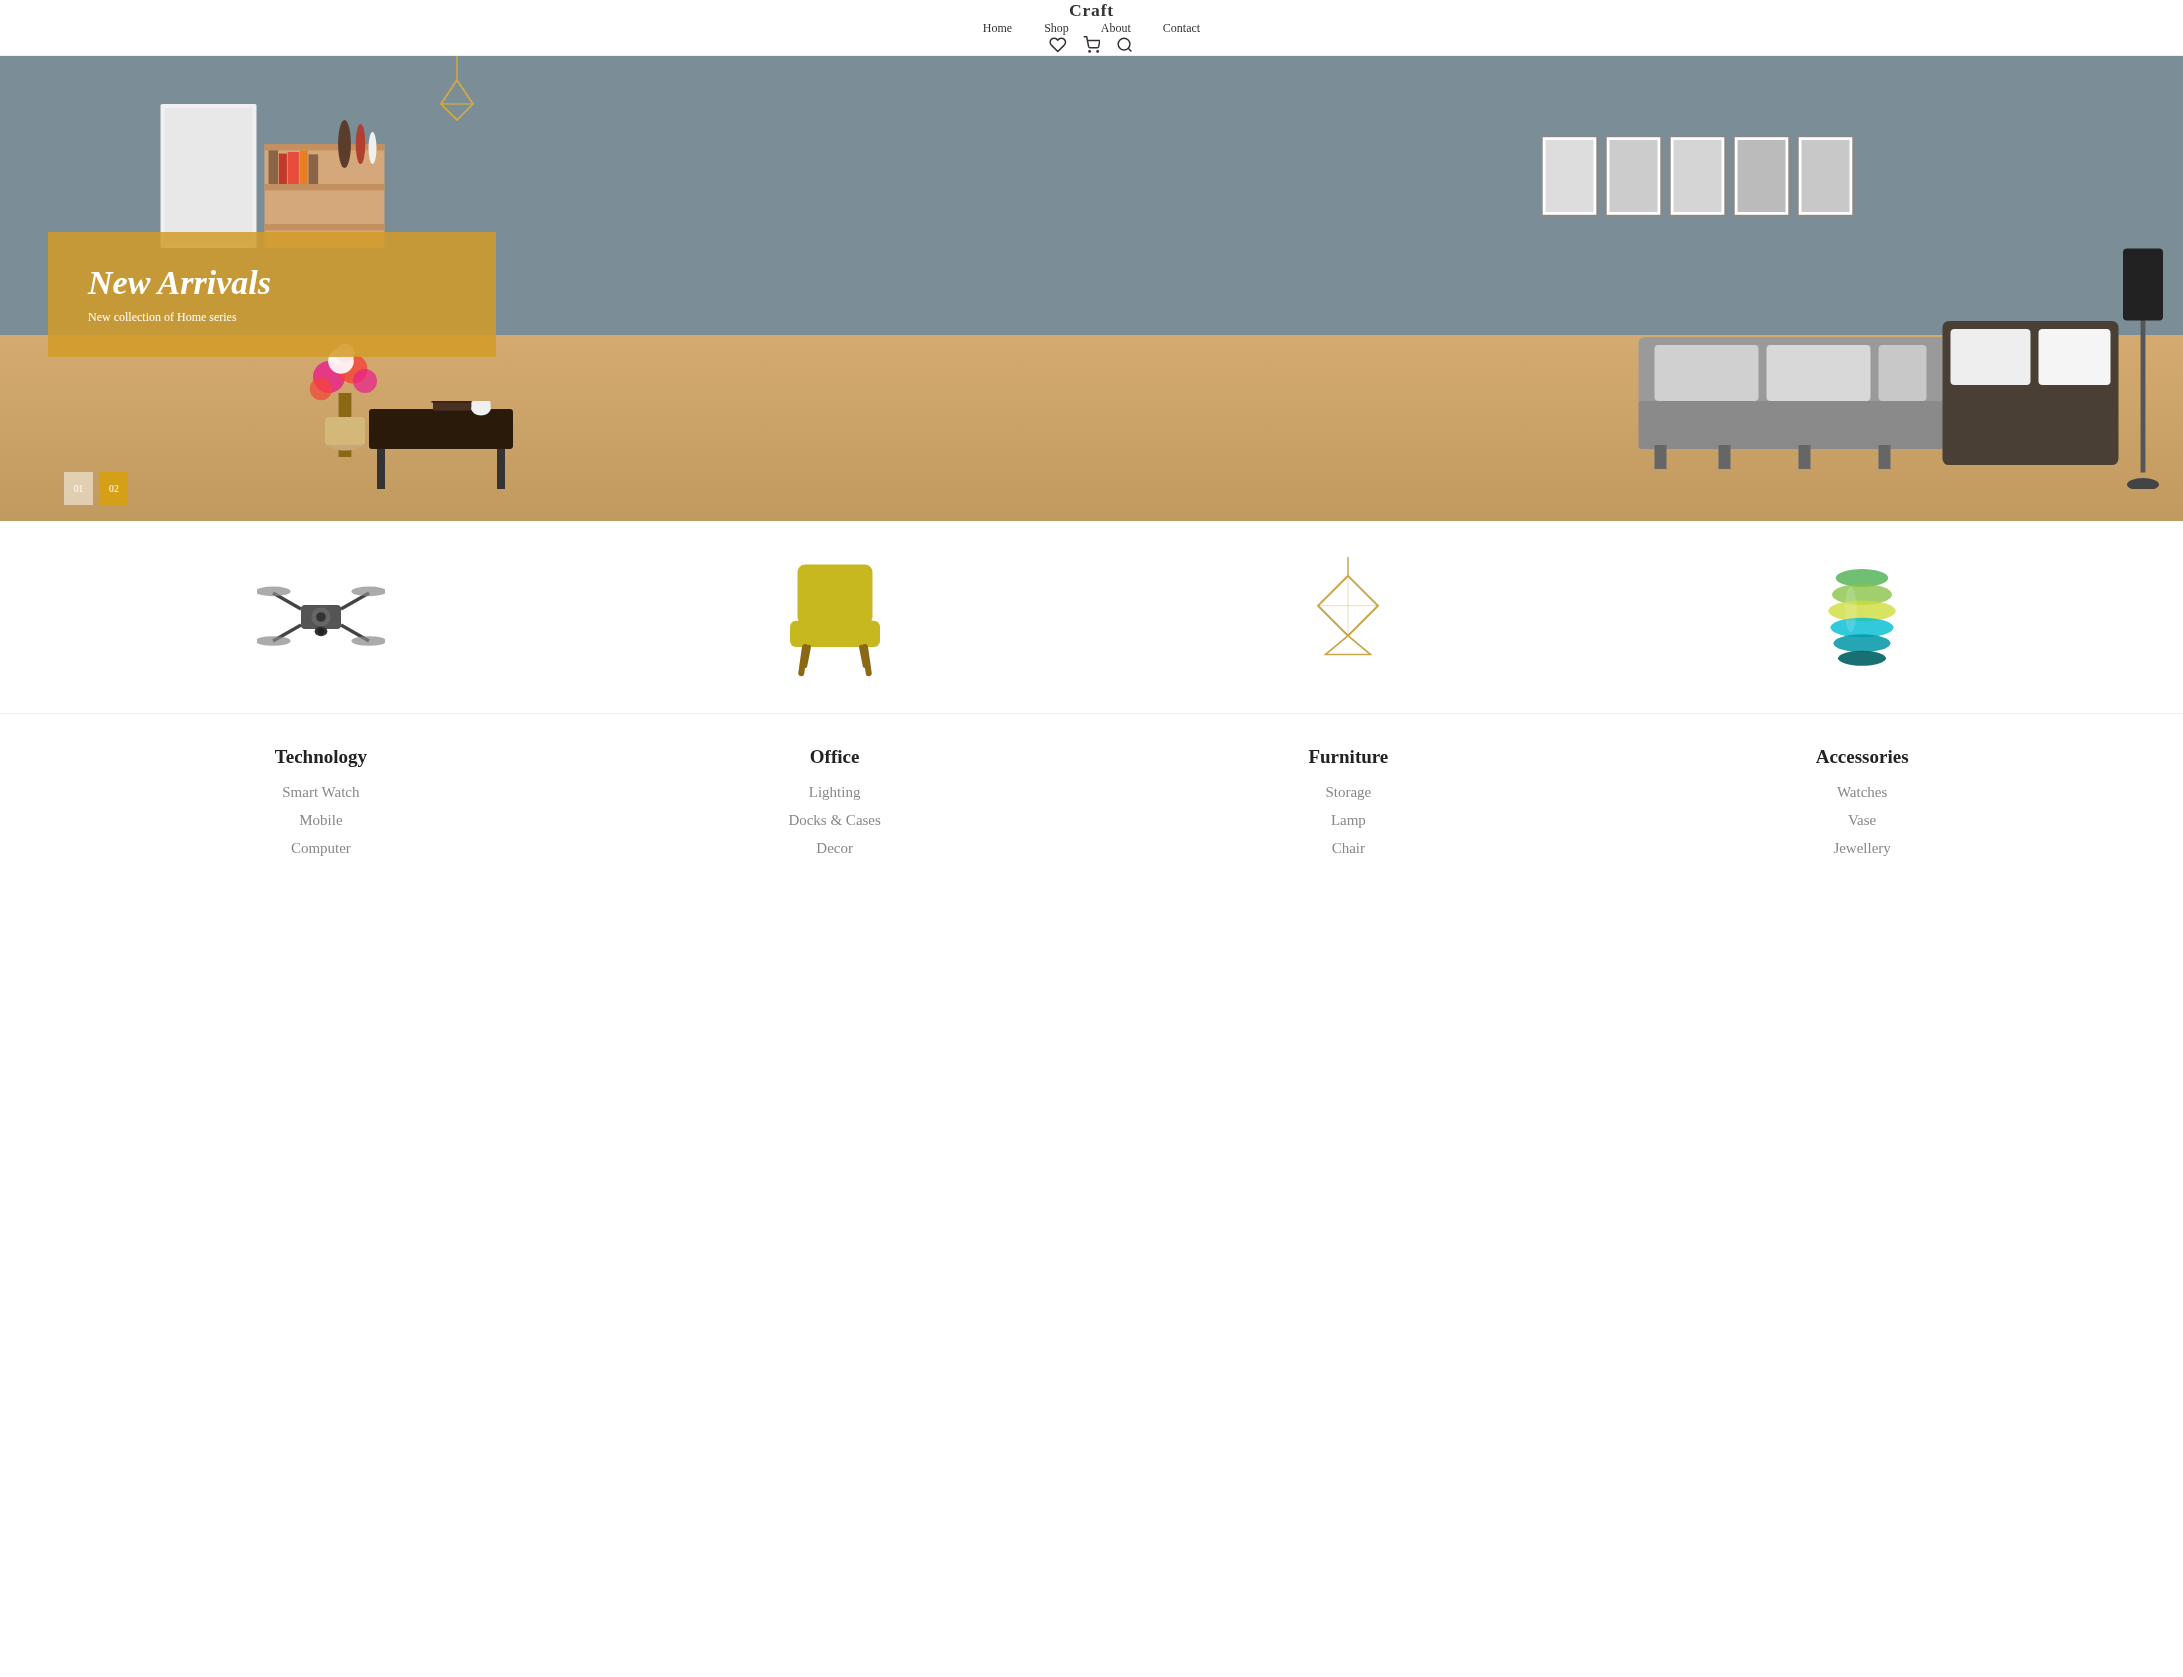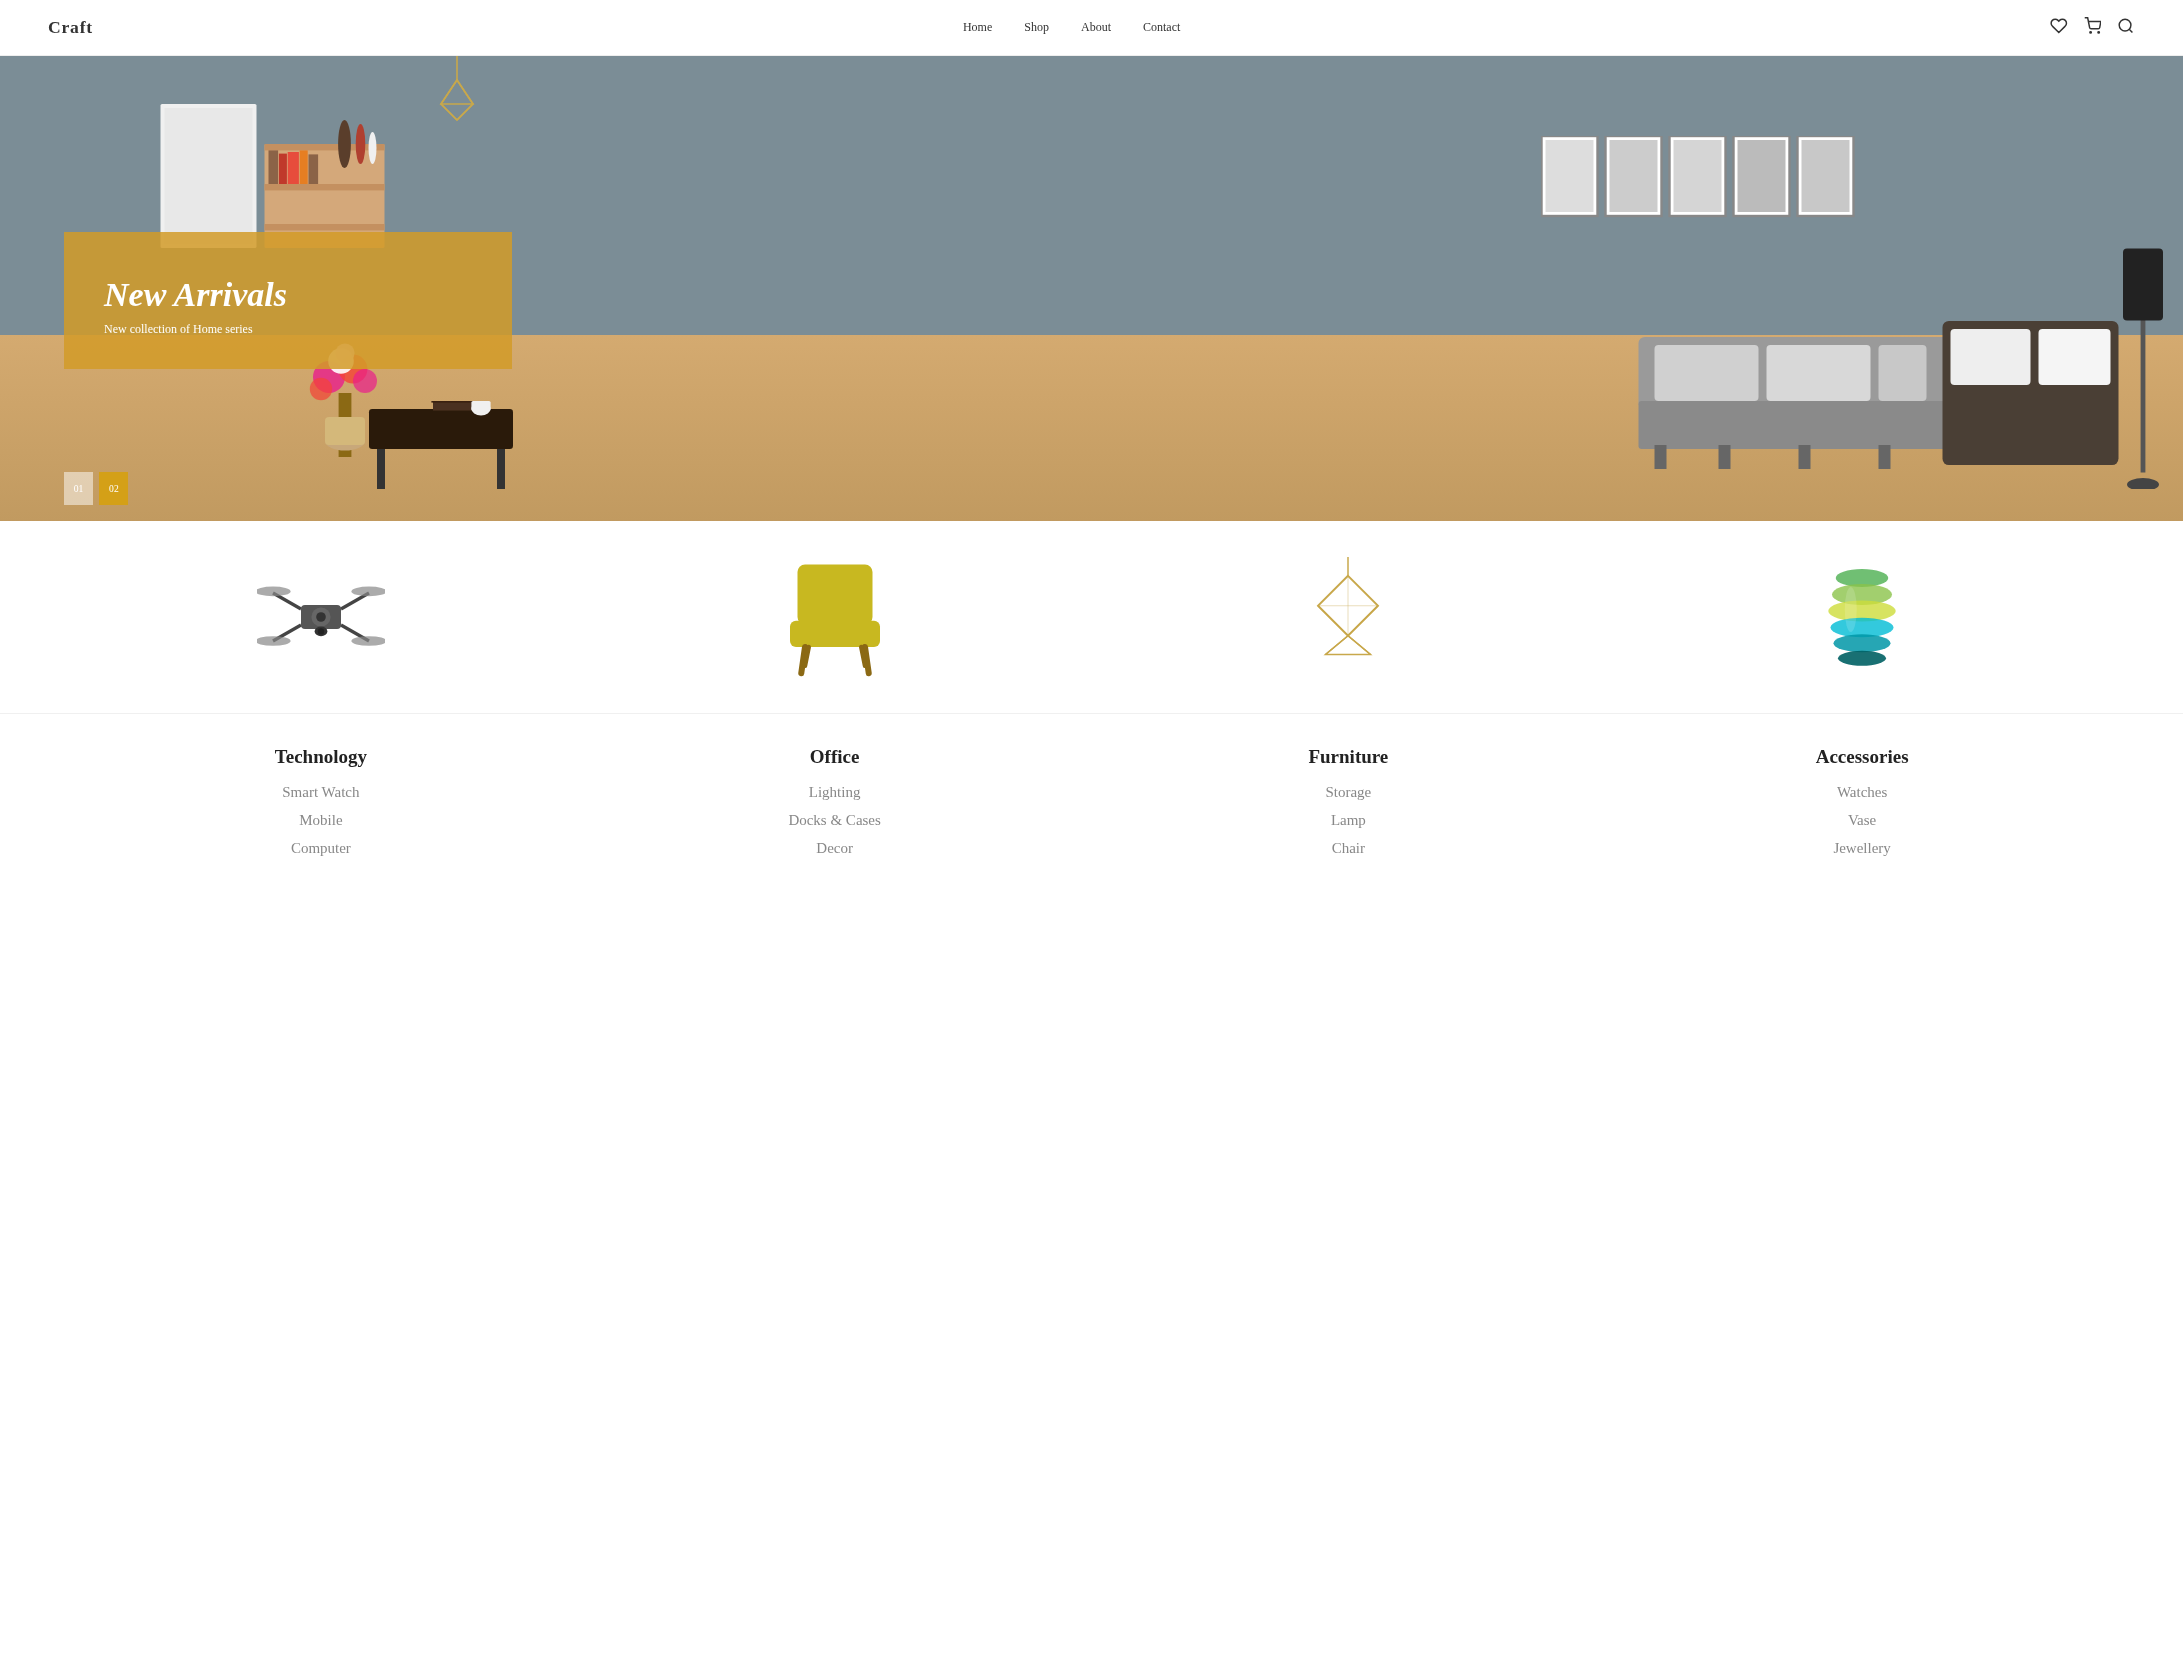--- a/index.html
+++ b/index.html
@@ -7,20 +7,21 @@
 
     
     header {
       display: flex;
       align-items: center;
       justify-content: space-between;
       padding: 0 48px;
       height: 56px;
       background: #fff;
       border-bottom: 0.8px solid #eee;
+      flex-direction: column;
     }
     .logo {
       font-weight: bold;
       font-size: 17.6px;
       letter-spacing: 0.8px;
     }
     nav {
       display: flex;
       gap: 32px;
     }
@@ -65,23 +66,23 @@
       bottom: 0; left: 0;
       width: 100%;
       height: 40%;
       background: linear-gradient(180deg, #d4aa70 0%, #c19a60 100%);
     }
 
     
     .hero-banner {
       position: absolute;
       top: 176px;
-      left: 64px;
+      left: 48px;
       background: rgba(210, 155, 40, 0.85);
-      padding: 44px 225px 32px 40px;
+      padding: 32px 225px 32px 40px;
     }
     .hero-banner h1 {
       color: #fff;
       font-size: 34px;
       font-weight: bold;
       font-style: italic;
       margin-bottom: 8px;
     }
     .hero-banner p {
       color: #fff;

